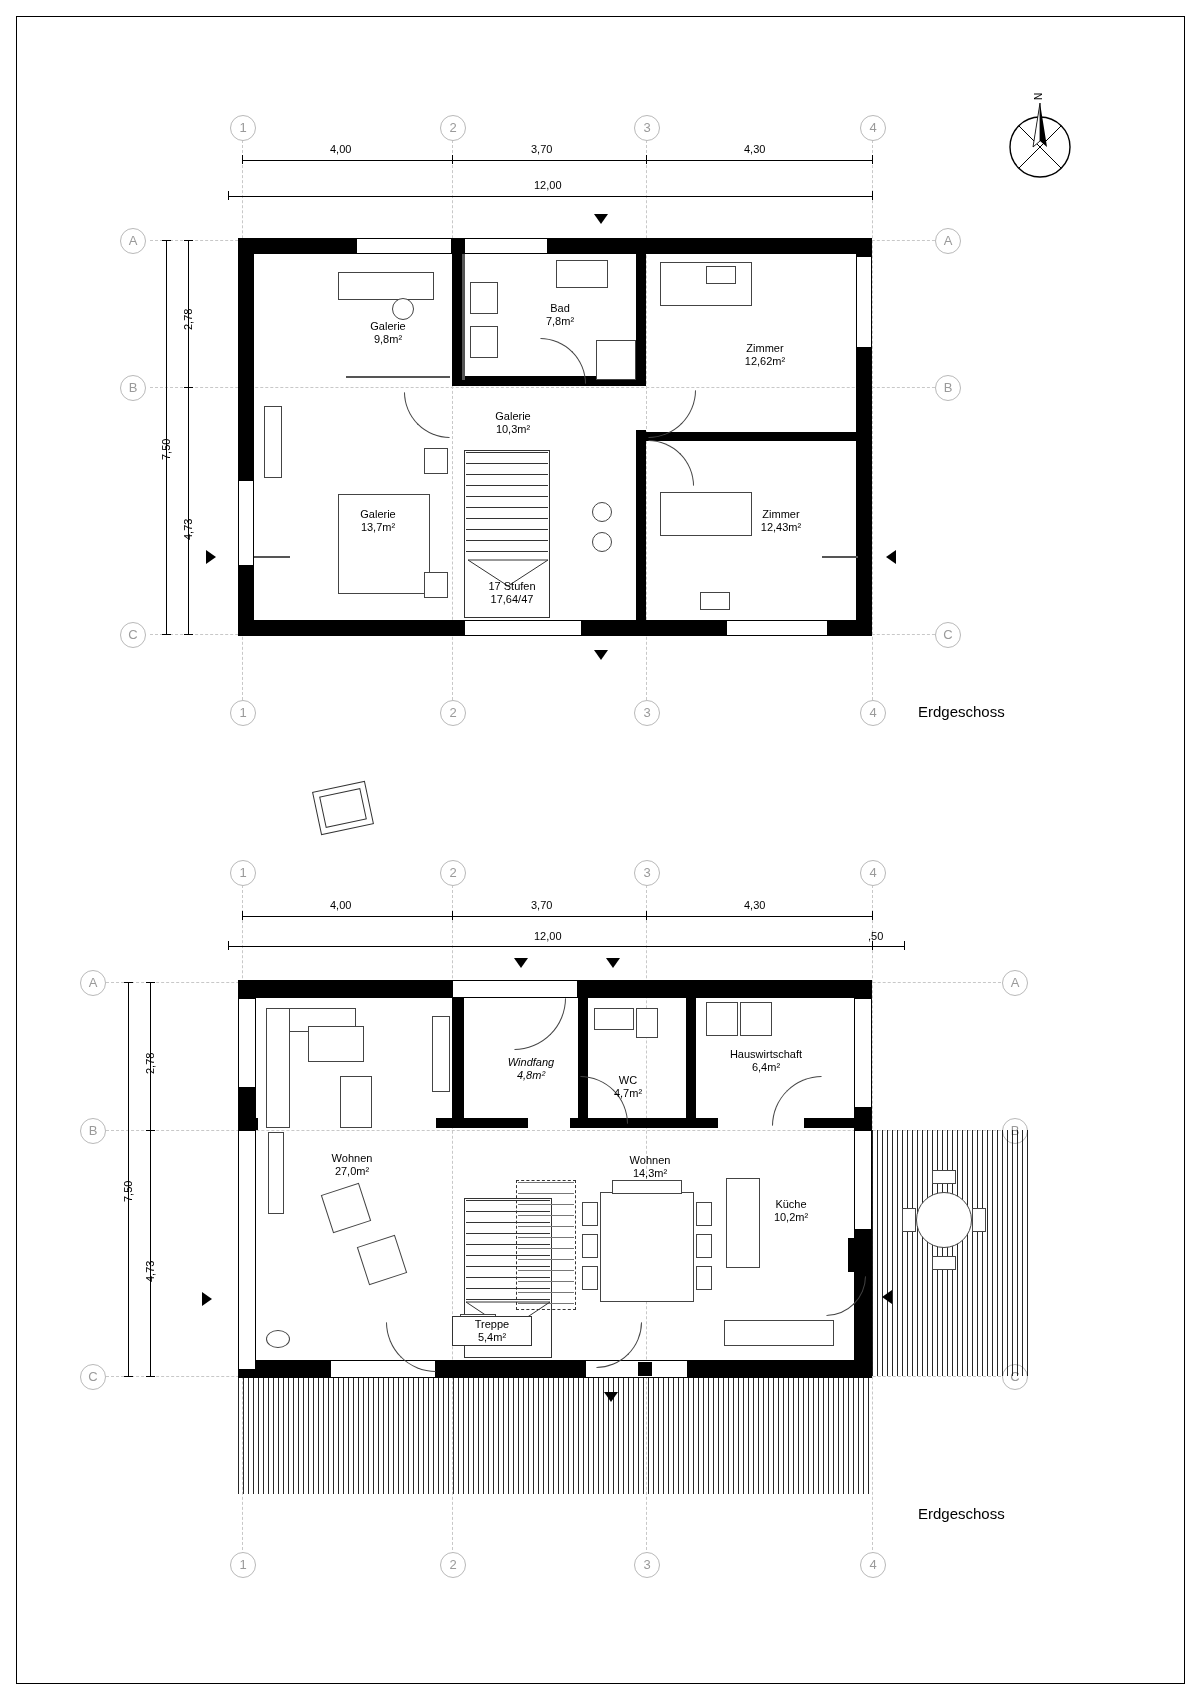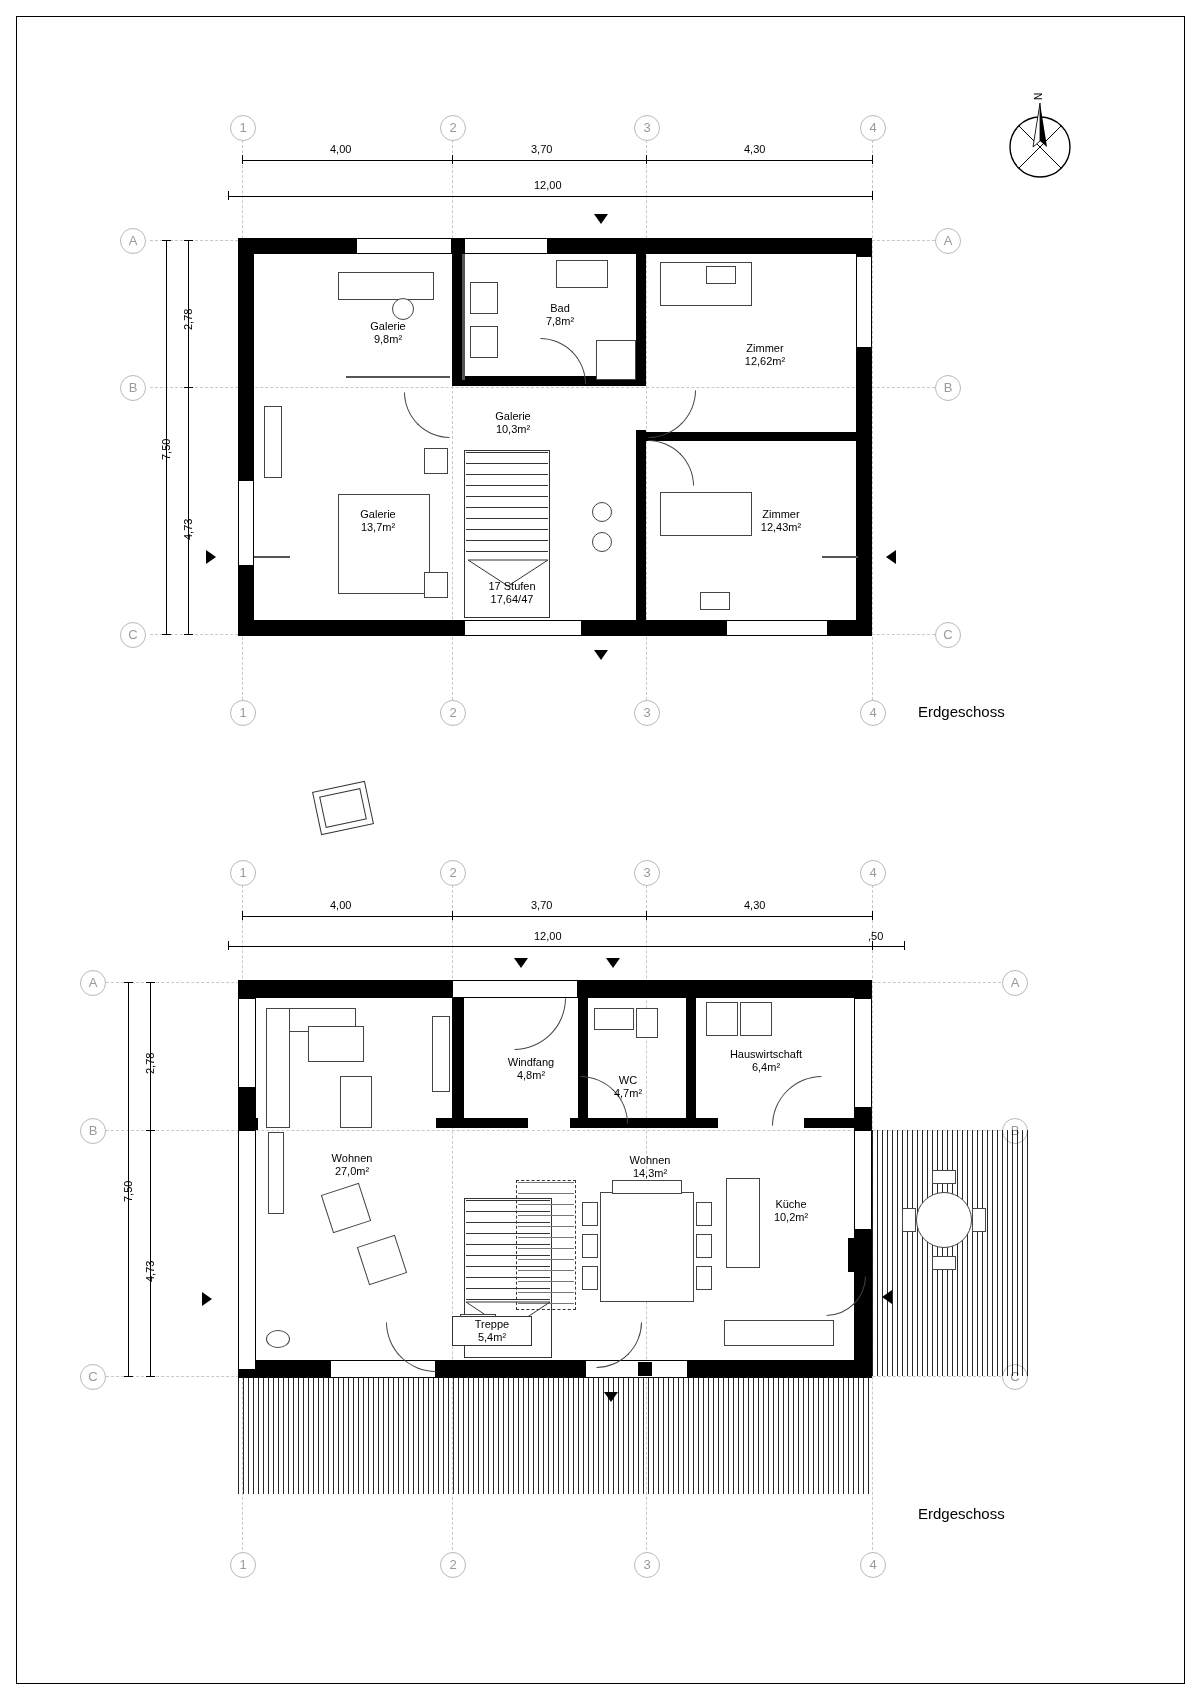--- a/index.html
+++ b/index.html
@@ -338,21 +338,21 @@
     <div class="tri down" style="left:514px;top:218px;"></div>
     <div class="tri down" style="left:606px;top:218px;"></div>
     <div class="tri down" style="left:604px;top:652px;"></div>
     <div class="tri right" style="left:202px;top:552px;"></div>
     <div class="tri left" style="left:882px;top:550px;"></div>
 
     <div class="lbl" style="left:292px;top:412px;width:120px;">
       <b>Wohnen</b>
       <b>27,0m²</b>
     </div>
-    <div class="lbl" style="left:476px;top:316px;width:110px;">
+    <div class="lbl" style="left:476px;top:316px;width:110px;font-style:italic;">
       <b>Windfang</b>
       <b>4,8m²</b>
     </div>
     <div class="lbl" style="left:596px;top:334px;width:64px;">
       <b>WC</b>
       <b>4,7m²</b>
     </div>
     <div class="lbl" style="left:692px;top:308px;width:148px;">
       <b>Hauswirtschaft</b>
       <b>6,4m²</b>

